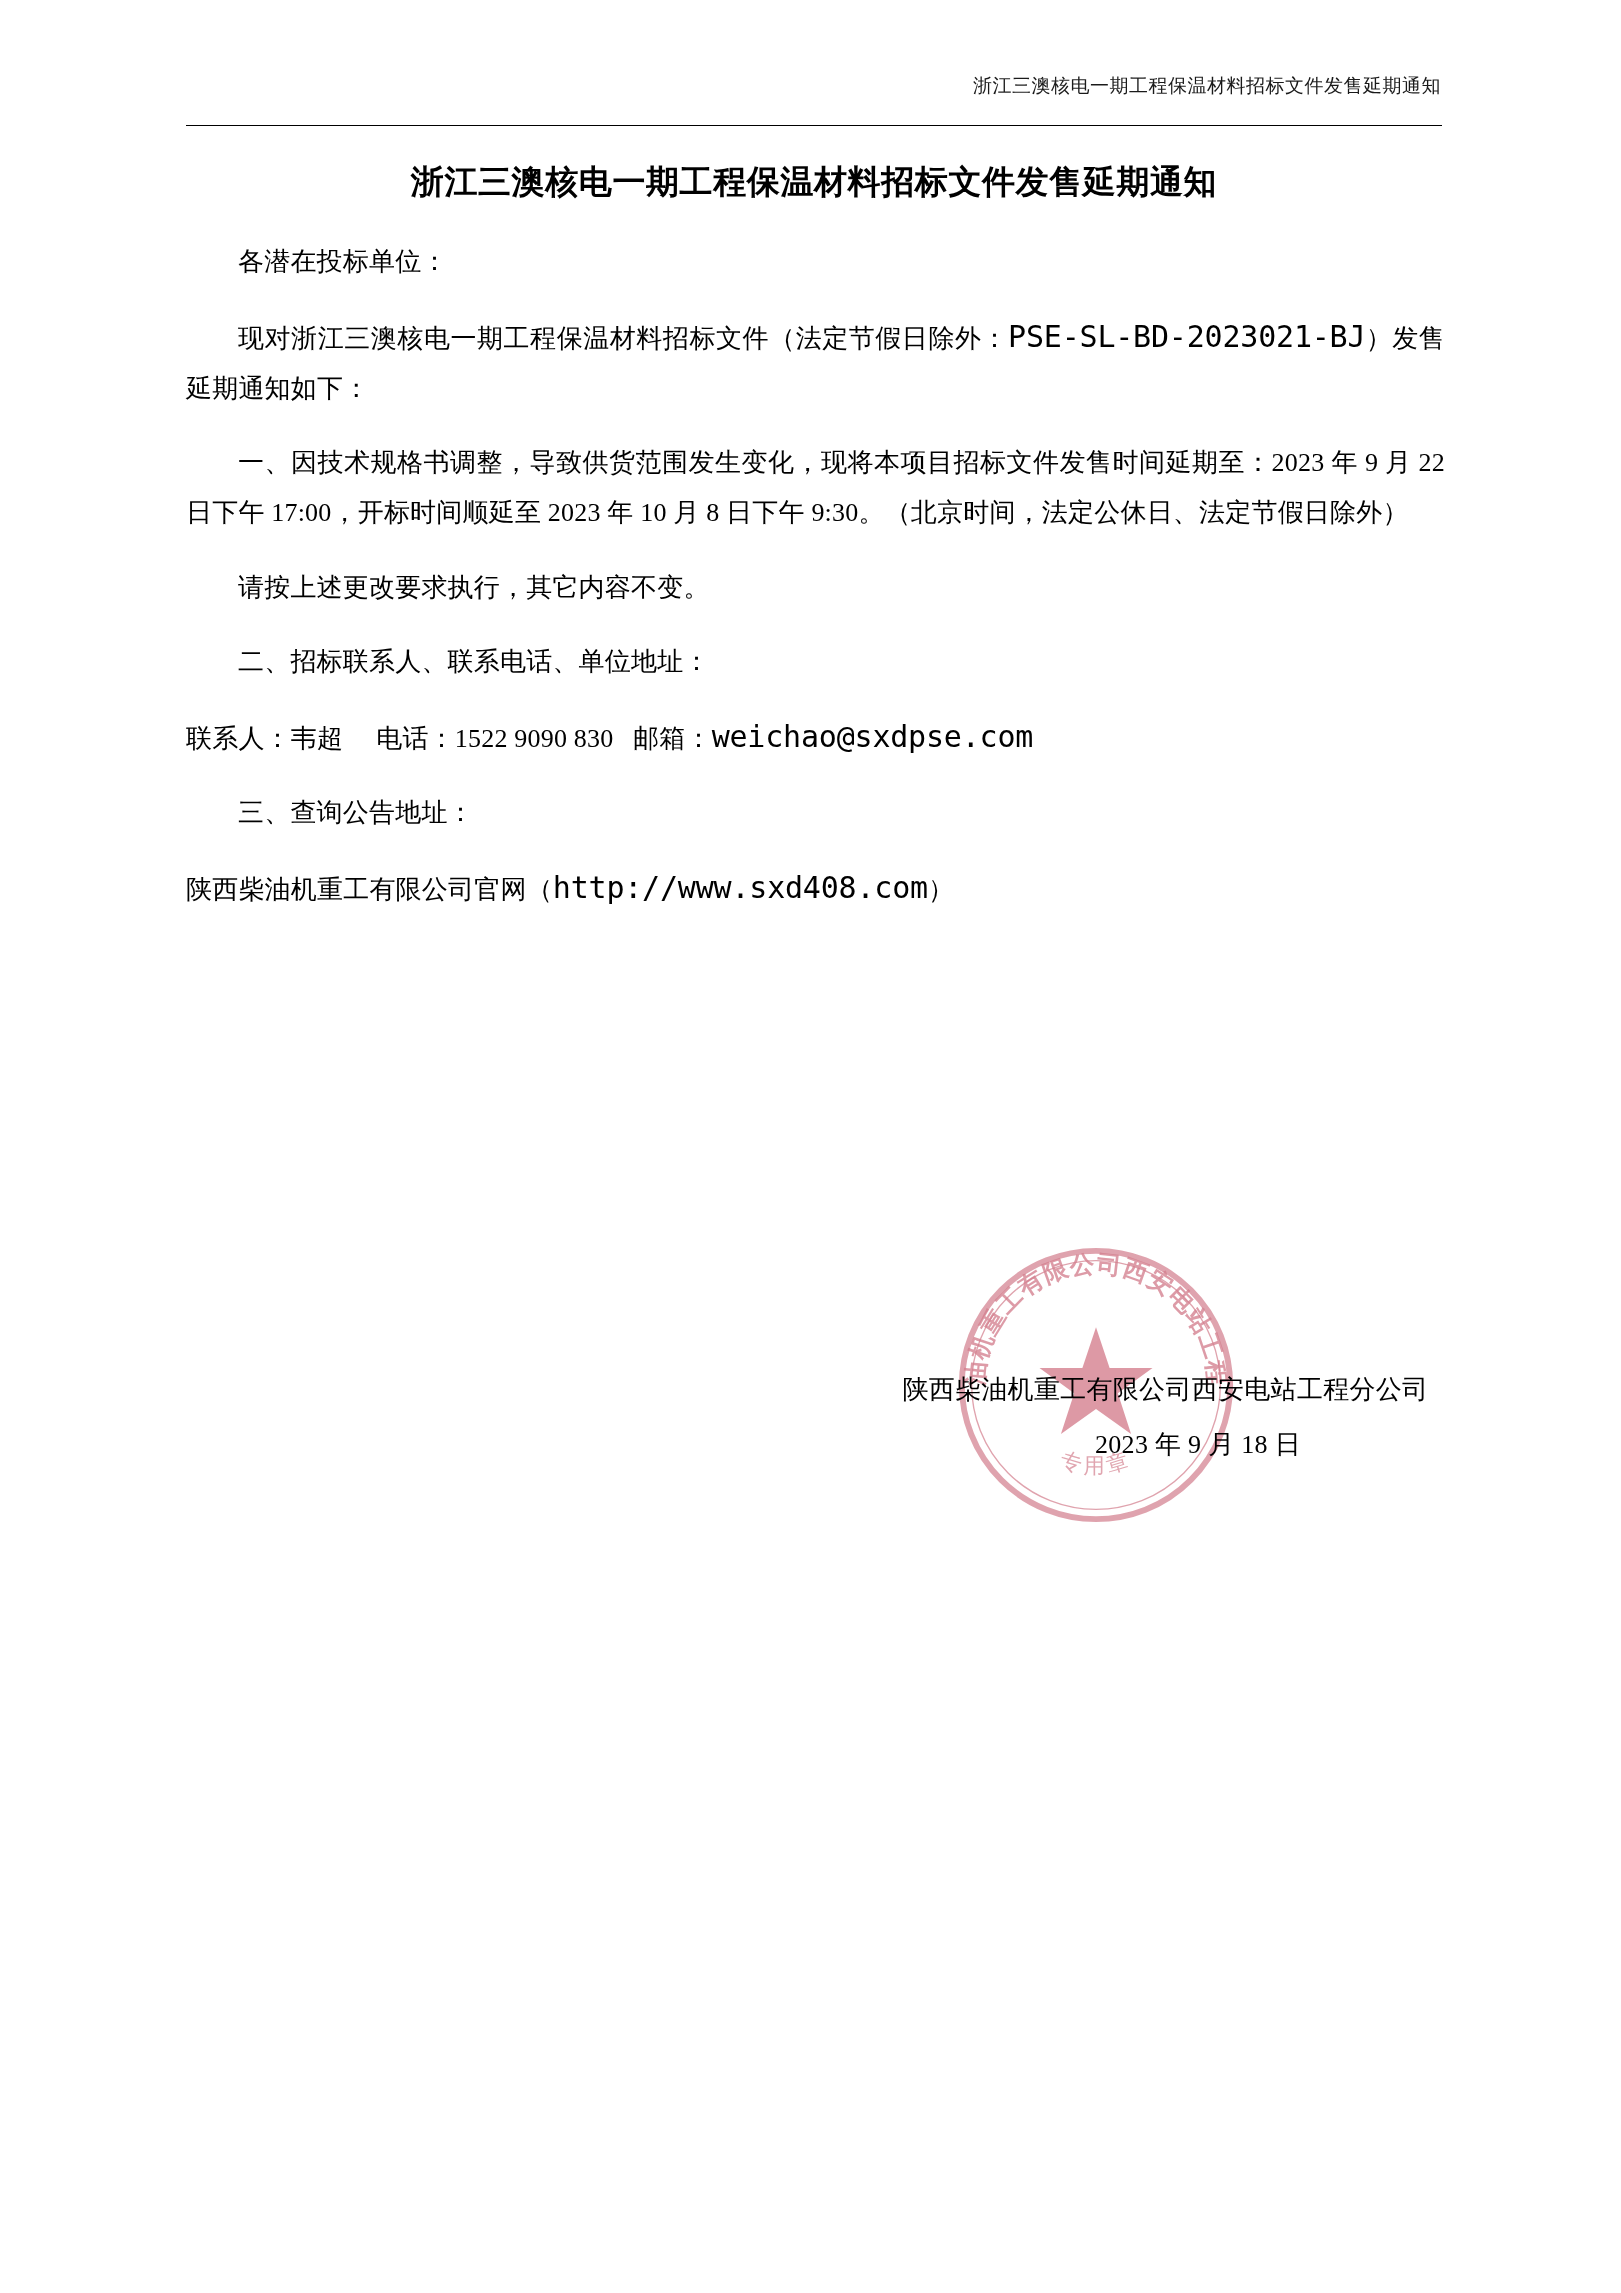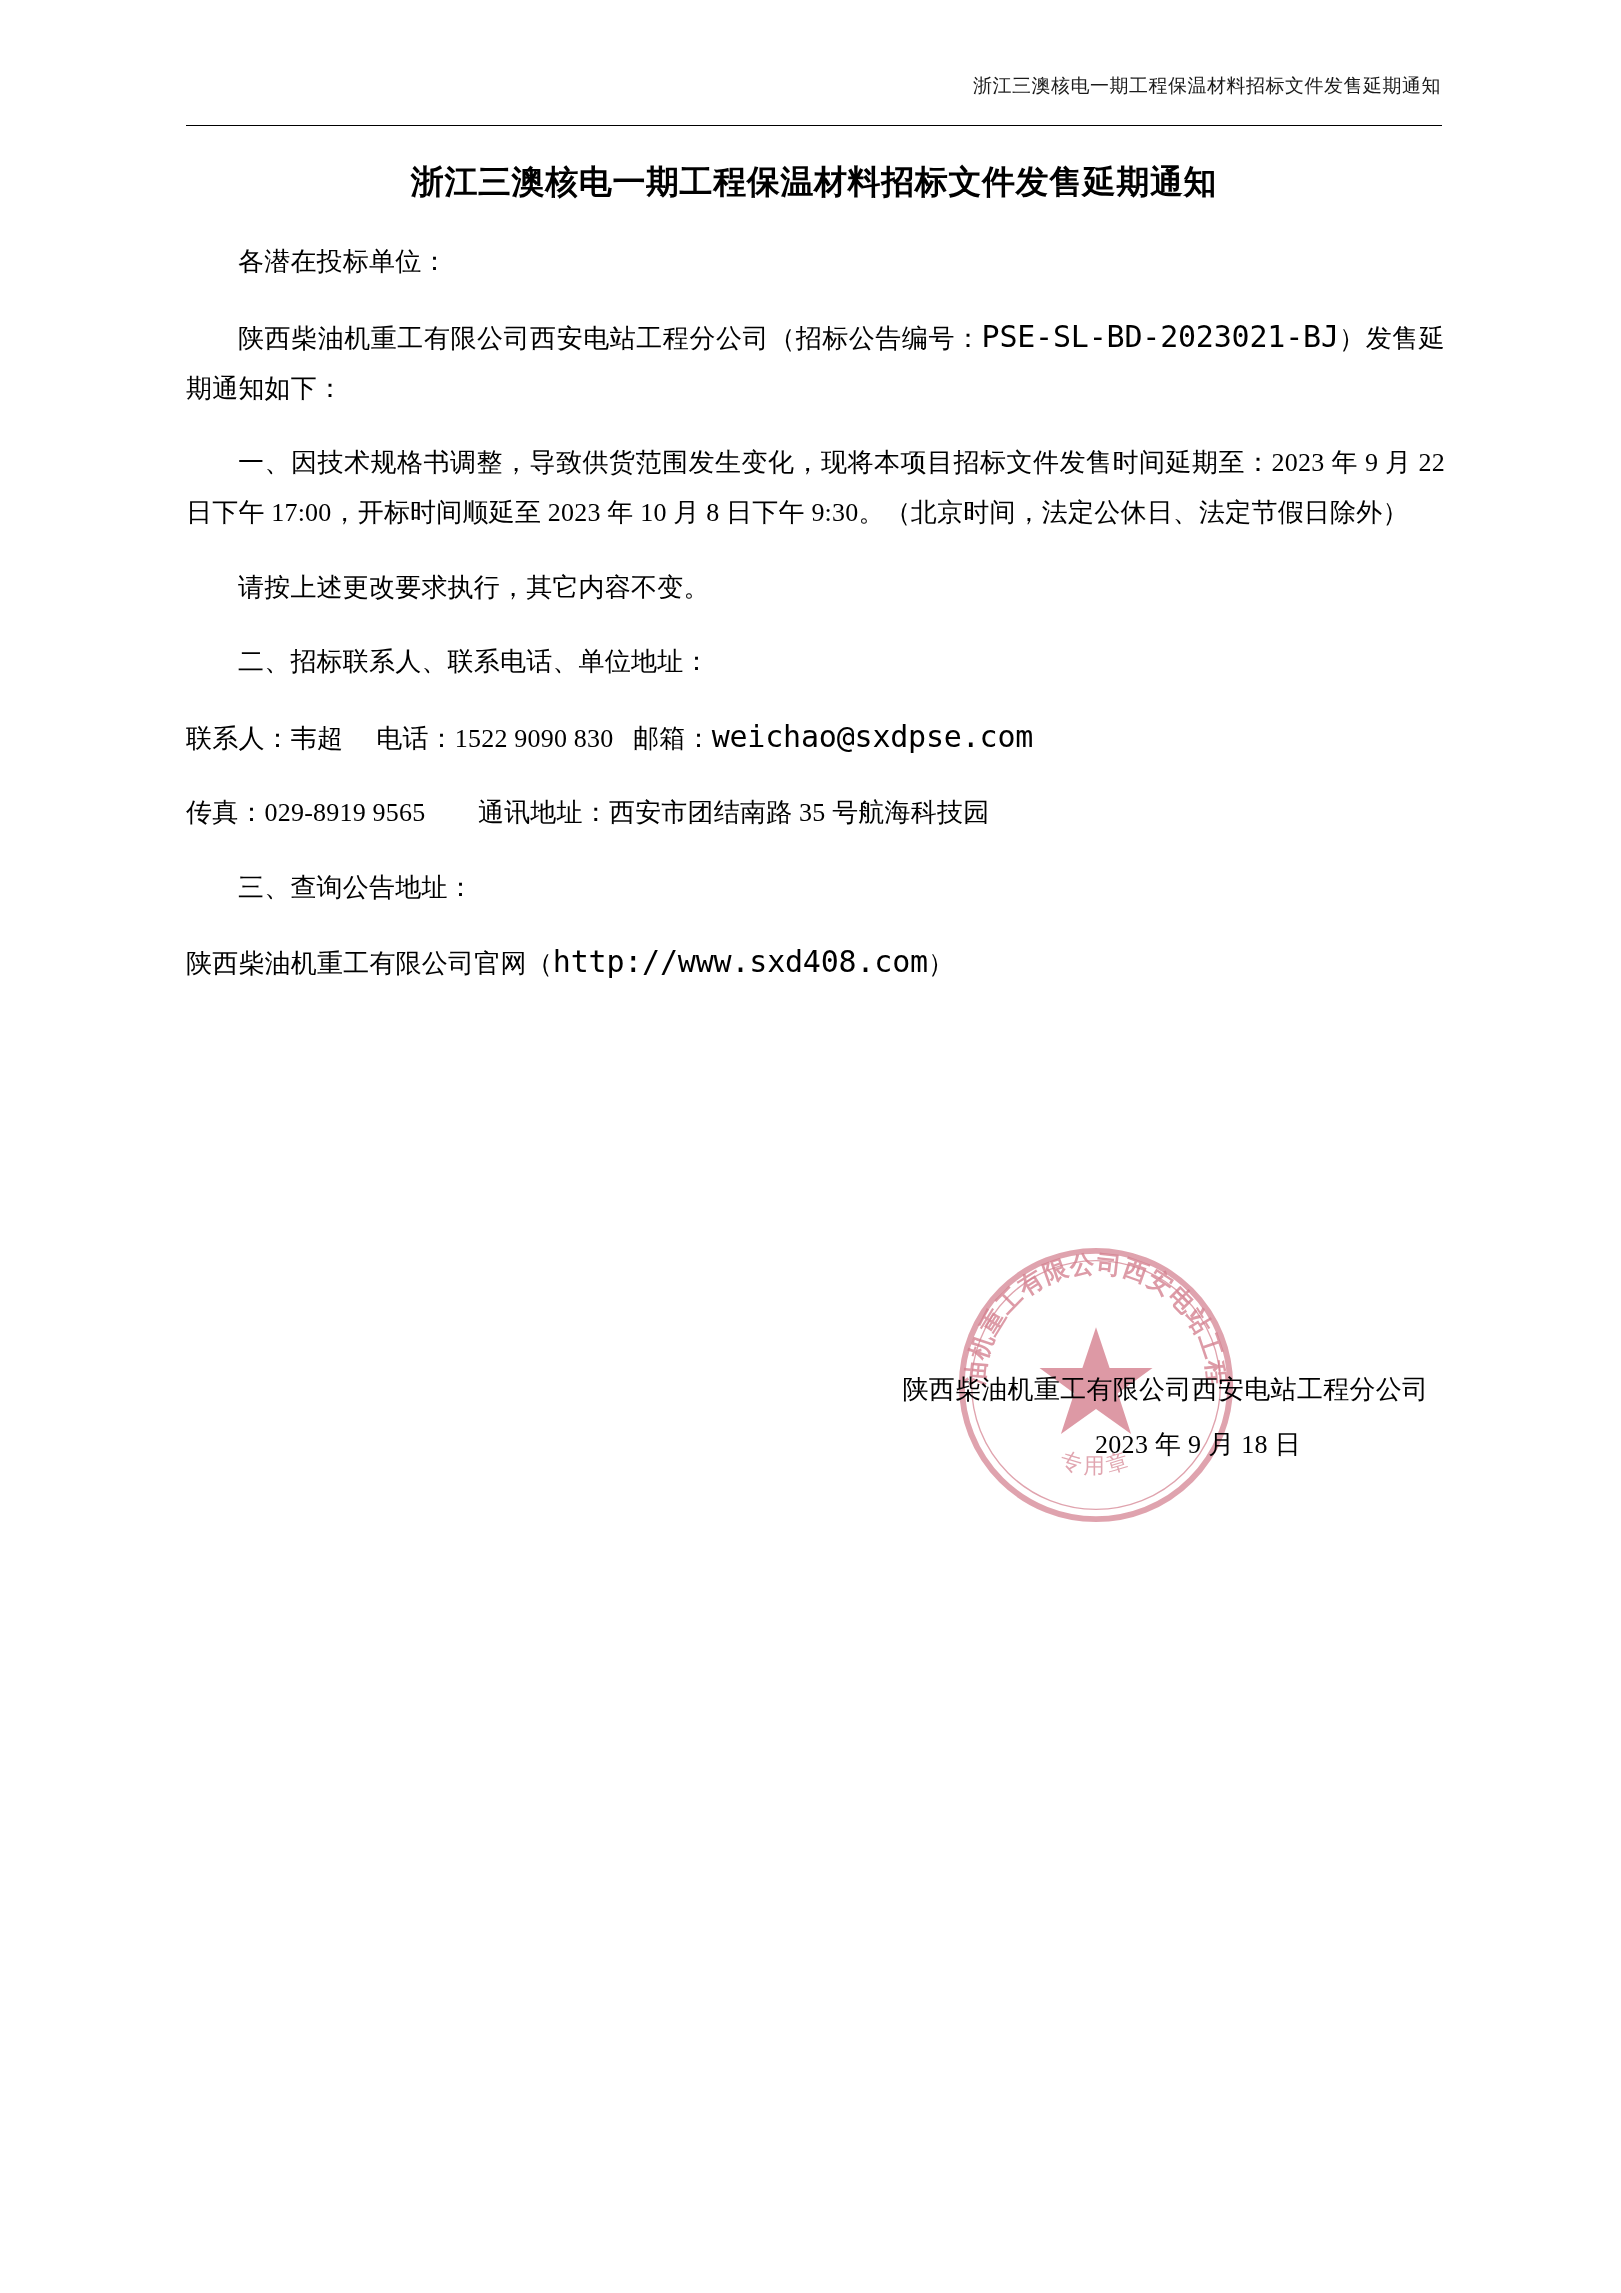--- a/index.html
+++ b/index.html
@@ -126,31 +126,30 @@
 
   <div class="header">浙江三澳核电一期工程保温材料招标文件发售延期通知</div>
   <div class="header-rule"></div>
 
   <div class="doc-title">浙江三澳核电一期工程保温材料招标文件发售延期通知</div>
 
   <div class="body-block">
 
     <p class="para indent">各潜在投标单位：</p>
 
-    <p class="para indent"><span>陕西柴油机重工有限公司西安电站工程分公司（招标公告编号：</span><span class="mono">PSE-SL-BD-2023021-BJ</span><span>）发售延期通知如下：</span></p>
+    <p class="para indent"><span>现对浙江三澳核电一期工程保温材料招标文件（法定节假日除外：</span><span class="mono">PSE-SL-BD-2023021-BJ</span><span>）发售延期通知如下：</span></p>
 
     <p class="para indent">一、因技术规格书调整，导致供货范围发生变化，现将本项目招标文件发售时间延期至：2023 年 9 月 22 日下午 17:00，开标时间顺延至 2023 年 10 月 8 日下午 9:30。（北京时间，法定公休日、法定节假日除外）</p>
 
     <p class="para indent">请按上述更改要求执行，其它内容不变。</p>
 
     <p class="para indent">二、招标联系人、联系电话、单位地址：</p>
 
     <p class="para"><span>联系人：</span><span>韦超</span><span class="sp-wide"></span><span>电话：</span><span class="num">1522 9090 830</span><span class="sp-mid"></span><span>邮箱：</span><span class="mono">weichao@sxdpse.com</span></p>
 
-    <p class="para"><span>传真：</span><span class="num">029-8919 9565</span><span class="sp-wide"></span><span class="sp-mid"></span><span>通讯地址：</span><span>西安市团结南路 35 号航海科技园</span></p>
 
     <p class="para indent">三、查询公告地址：</p>
 
     <p class="para gap-lg"><span>陕西柴油机重工有限公司官网（</span><span class="mono">http://www.sxd408.com</span><span>）</span></p>
 
   </div>
 
   <div class="seal">
     <svg width="284" height="284" viewBox="0 0 290 290" xmlns="http://www.w3.org/2000/svg">
       <defs>

